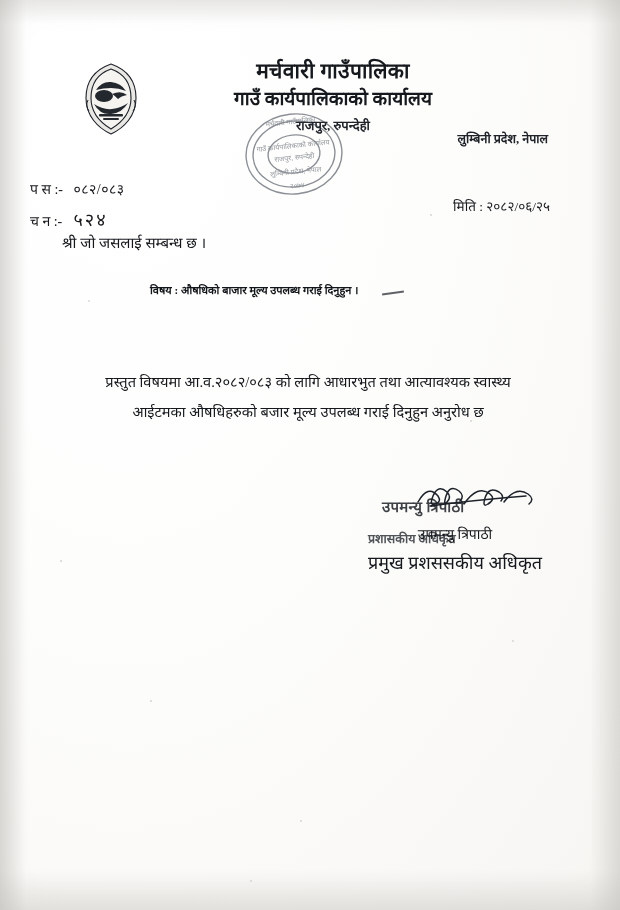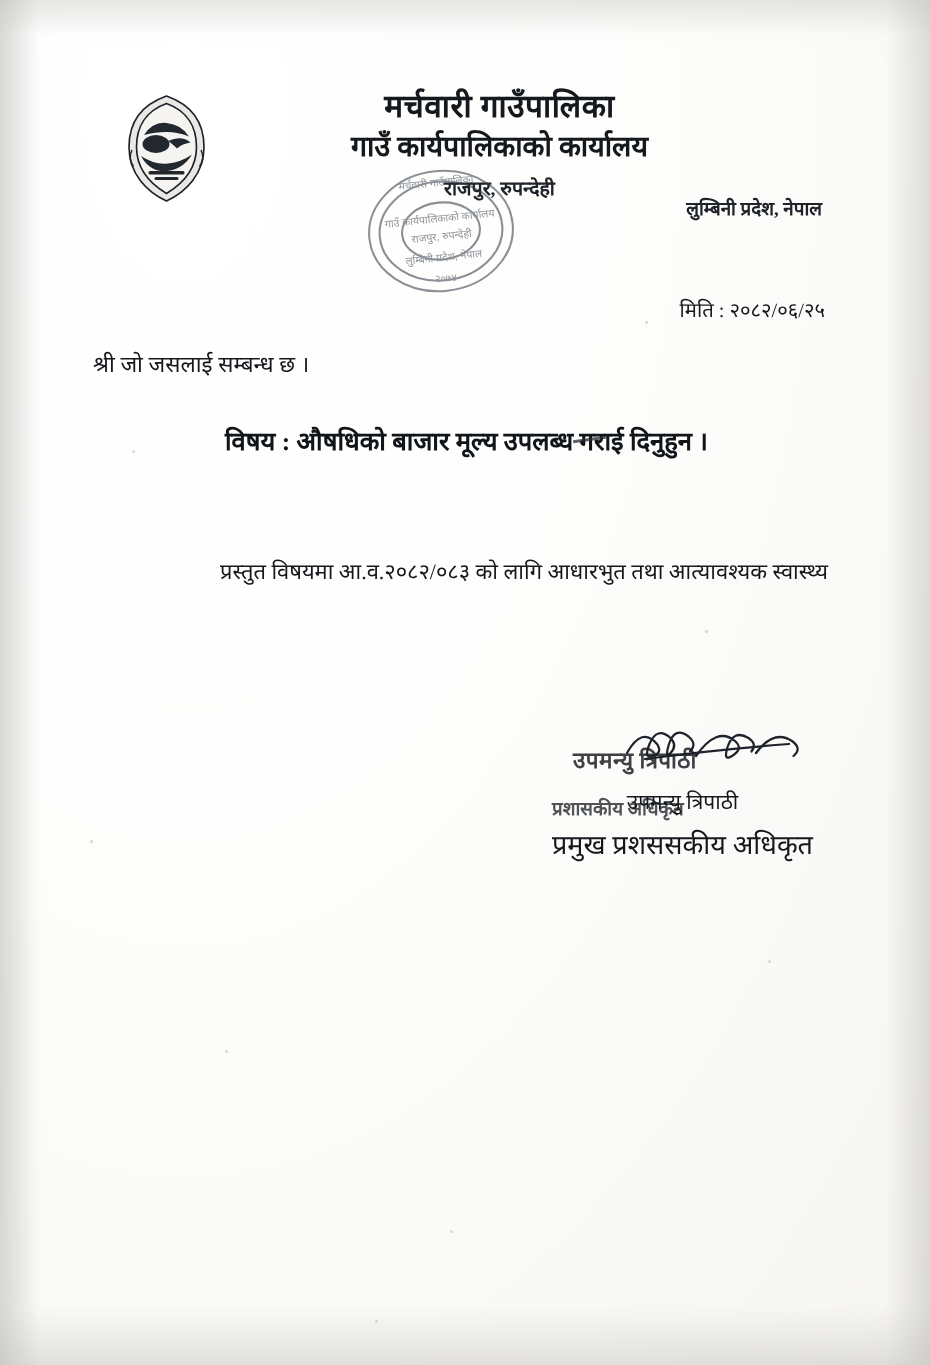--- a/index.html
+++ b/index.html
@@ -146,21 +146,21 @@
     left: 62px;
     top: 232px;
     font-size: 15px;
     color: #14171b;
     text-align: right;
   }
   .subject {
     position: absolute;
     left: 150px;
     top: 282px;
-    font-size: 17px;
+    font-size: 11px;
     font-weight: 700;
     color: #111418;
     white-space: nowrap;
   }
   .subject .strike {
     position: absolute;
     left: 232px;
     top: 10px;
     width: 22px;
     height: 2px;
@@ -170,21 +170,21 @@
   }
 
   .para {
     position: absolute;
     left: 64px;
     top: 368px;
     width: 488px;
     font-size: 14.6px;
     line-height: 2.05;
     color: #14171b;
-    text-align: right;
+    text-align: center;
   }
   .para .ln { display: block; white-space: nowrap; }
 
   
   .sig-area {
     position: absolute;
     left: 330px;
     top: 478px;
     width: 250px;
     text-align: center;
@@ -290,36 +290,47 @@
           <text x="58" y="54">राजपुर, रुपन्देही</text>
           <text x="58" y="68">लुम्बिनी प्रदेश, नेपाल</text>
           <text x="58" y="82">२०७४</text>
         </g>
       </svg>
     </div>
 
     <div class="province-label">लुम्बिनी प्रदेश, नेपाल</div>
   </div>
 
+  <div class="ref-block">
+    <div class="ref-row">
+      <span class="ref-key">प स :-</span>
+      <span class="ref-val">०८२/०८३</span>
+    </div>
+    <div class="ref-row">
+      <span class="ref-key">च न :-</span>
+      <span class="ref-val big">५२४</span>
+    </div>
+  </div>
 
   <div class="date-line">
     <span>मिति :</span>
     <span>२०८२/०६/२५</span>
   </div>
 
   <div class="salutation">श्री जो जसलाई सम्बन्ध छ ।</div>
 
   <div class="subject">
     <span>विषय :</span>
     <span>औषधिको बाजार मूल्य उपलब्ध गराई दिनुहुन ।</span>
     <span class="strike"></span>
   </div>
 
   <div class="para">
     <span class="ln">प्रस्तुत विषयमा आ.व.२०८२/०८३ को लागि आधारभुत तथा आत्यावश्यक स्वास्थ्य</span>
+    <span class="ln">आईटमका औषधिहरुको बजार मूल्य उपलब्ध गराई दिनुहुन अनुरोध छ</span>
   </div>
 
   <div class="sig-area">
 
     <div class="sig-script">
       <svg width="140" height="34" viewBox="0 0 140 34">
         <g fill="none" stroke="#1e232b" stroke-width="1.5" stroke-linecap="round">
           <path d="M6 24 q10 -18 20 -6 q4 6 -3 8 q-6 2 -2 -8 q5 -12 14 -4 q5 5 0 10 q-4 4 -1 -6 q4 -12 13 -5 q6 5 1 10"></path>
           <path d="M52 26 q14 -20 26 -10 q6 5 -2 10 q-6 4 -3 -6 q4 -12 14 -6 q6 4 2 9"></path>
           <path d="M92 24 q12 -16 24 -8 q7 5 1 10"></path>

